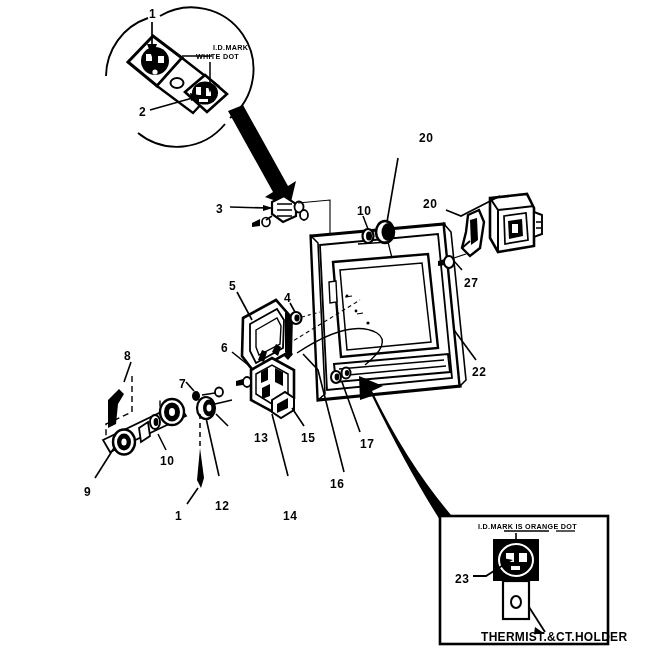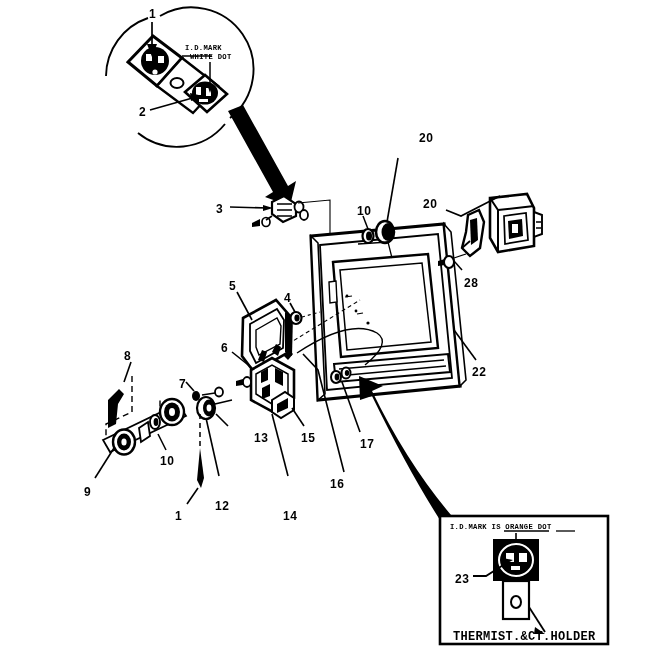--- a/index.html
+++ b/index.html
@@ -27,27 +27,28 @@
     font-family: "Liberation Sans", sans-serif;
     font-size: 12px;
     font-weight: bold;
     color: #000000;
     line-height: 1;
     white-space: nowrap;
     letter-spacing: 0.5px;
   }
   .box-text {
     position: absolute;
-    font-family: Liberation Mono, monospace;
+    font-family: Liberation Sans, sans-serif;
     font-size: 7.2px;
     font-weight: bold;
     color: #000000;
     white-space: nowrap;
     letter-spacing: 0.3px;
     line-height: 1.15;
+    margin-left: 28px;
   }
   .box-text.small {
     font-size: 12px;
   }
 </style>
 </head>
 <body>
 
 <div id="page">
 
@@ -313,21 +314,21 @@
       <path d="M 529 607 L 545 632" stroke="#000" stroke-width="1.8" fill="none"></path>
       <path d="M 535 627 L 545 634 L 534 634 Z" fill="#000"></path>
 
       <path d="M 473 576 L 486 576 L 508 562" stroke="#000" stroke-width="1.8" fill="none"></path>
       <path d="M 503 558 L 513 560 L 504 565 Z" fill="#000"></path>
     </g>
 
   </svg>
 
   <div class="box-text" style="left:185px; top:44px;">I.D.MARK</div>
-  <div class="box-text" style="left:190px; top:53px;text-align:center;">WHITE DOT</div>
+  <div class="box-text" style="left:168px; top:53px;text-align:center;">WHITE DOT</div>
 
   <div class="callout-label" style="left:149px; top:8px;">1</div>
   <div class="callout-label" style="left:139px; top:106px;">2</div>
 
   <div class="callout-label" style="left:216px; top:203px;">3</div>
   <div class="callout-label" style="left:284px; top:292px;">4</div>
   <div class="callout-label" style="left:229px; top:280px;">5</div>
   <div class="callout-label" style="left:221px; top:342px;">6</div>
   <div class="callout-label" style="left:179px; top:378px;">7</div>
   <div class="callout-label" style="left:124px; top:350px;">8</div>
@@ -336,20 +337,20 @@
   <div class="callout-label" style="left:357px; top:205px;">10</div>
   <div class="callout-label" style="left:175px; top:510px;">1</div>
   <div class="callout-label" style="left:215px; top:482px;margin-top:18px;">12</div>
   <div class="callout-label" style="left:224px; top:432px;margin-left:30px;">13</div>
   <div class="callout-label" style="left:283px; top:482px;margin-top:28px;">14</div>
   <div class="callout-label" style="left:301px; top:432px;">15</div>
   <div class="callout-label" style="left:330px; top:478px;">16</div>
   <div class="callout-label" style="left:360px; top:438px;">17</div>
   <div class="callout-label" style="left:419px; top:132px;">20</div>
   <div class="callout-label" style="left:423px; top:198px;">20</div>
-  <div class="callout-label" style="left:464px; top:277px;">28</div>
+  <div class="callout-label" style="left:464px; top:277px;">27</div>
   <div class="callout-label" style="left:472px; top:366px;">22</div>
 
   <div class="box-text" style="left:450px; top:523px;">I.D.MARK IS ORANGE DOT</div>
   <div class="box-text small" style="left:453px; top:631px;">THERMIST.&amp;CT.HOLDER</div>
   <div class="callout-label" style="left:455px; top:573px;">23</div>
 
 </div>
 
 </body></html>

